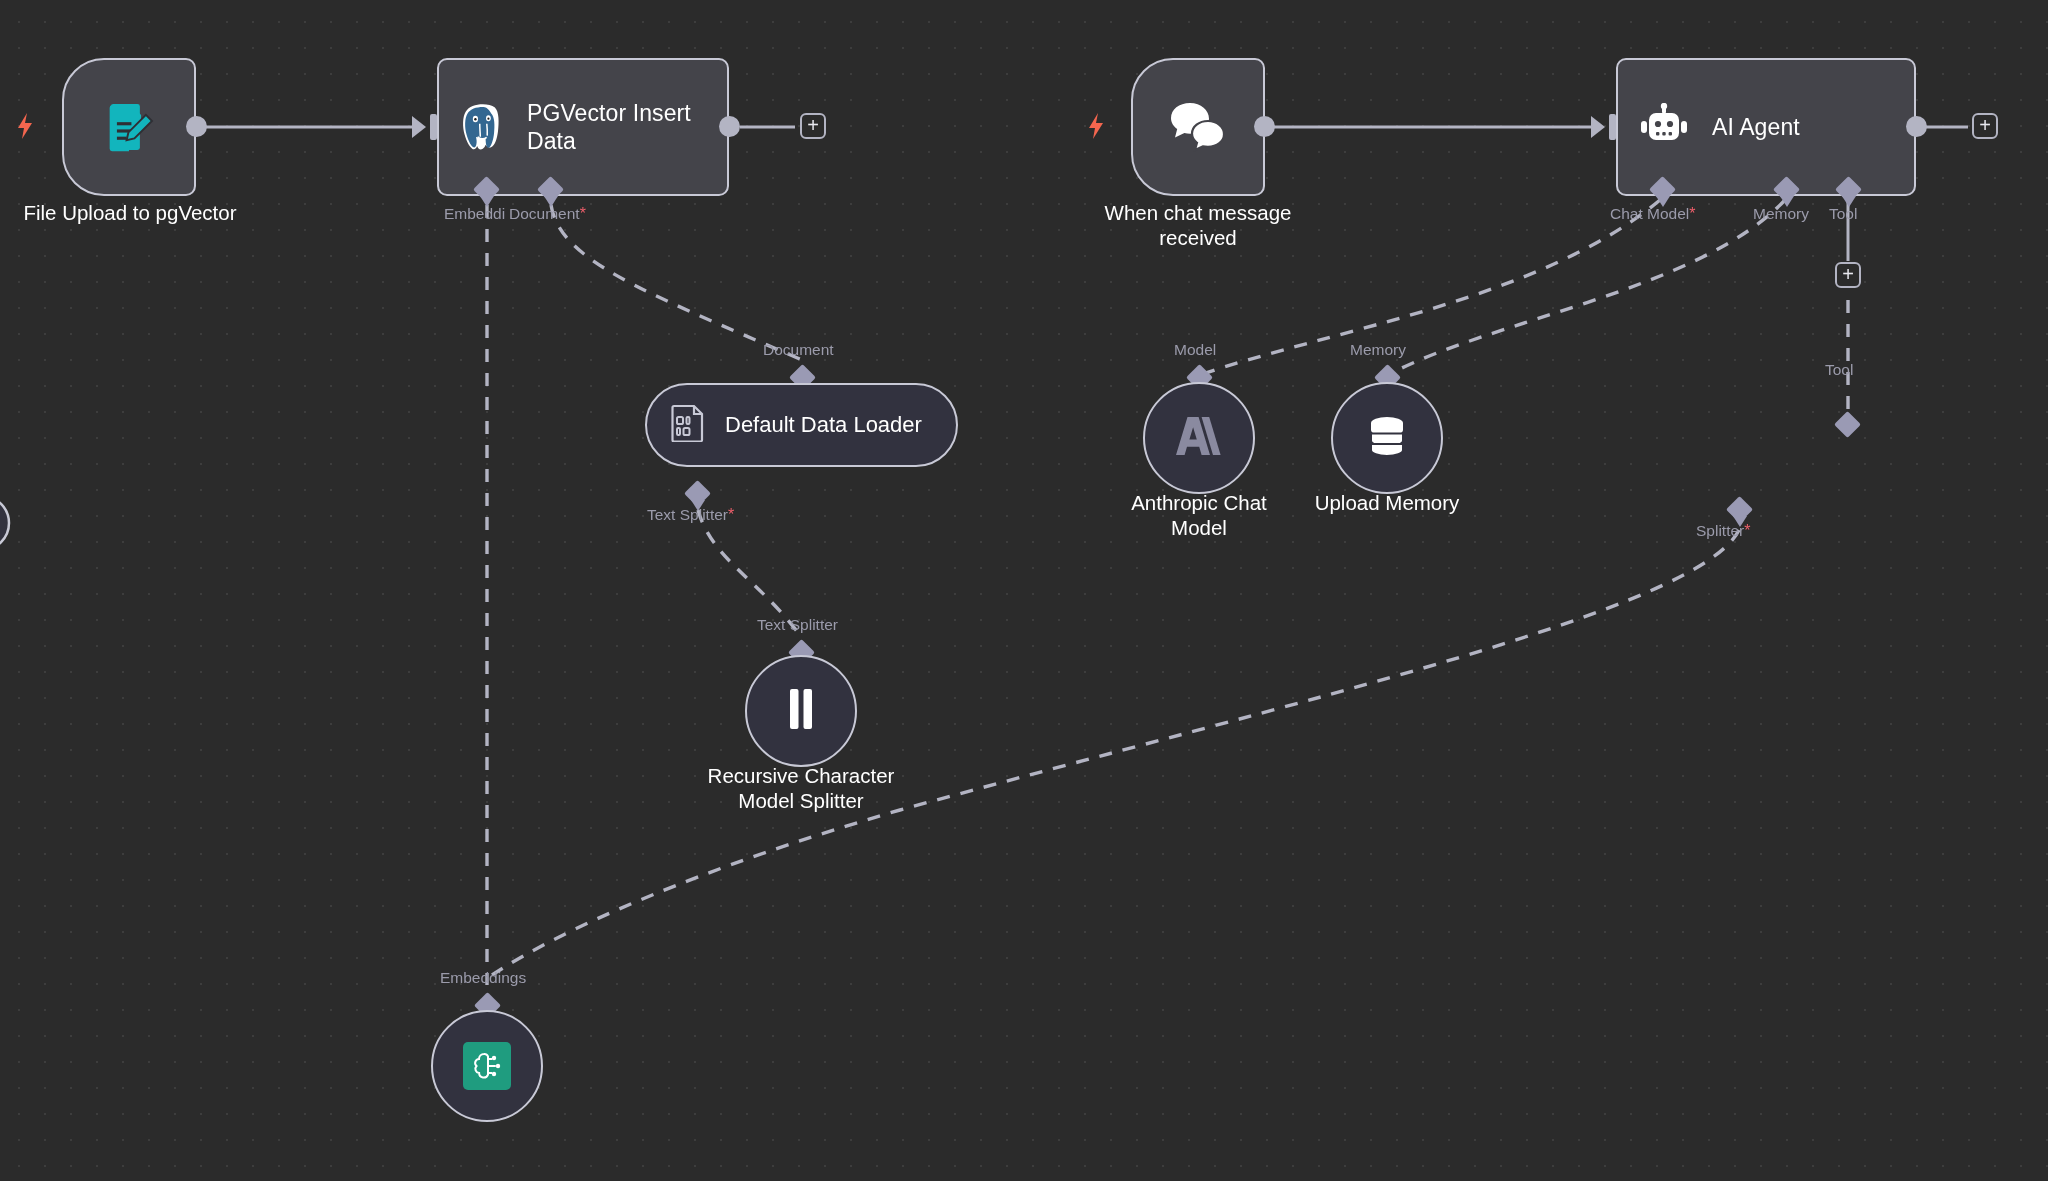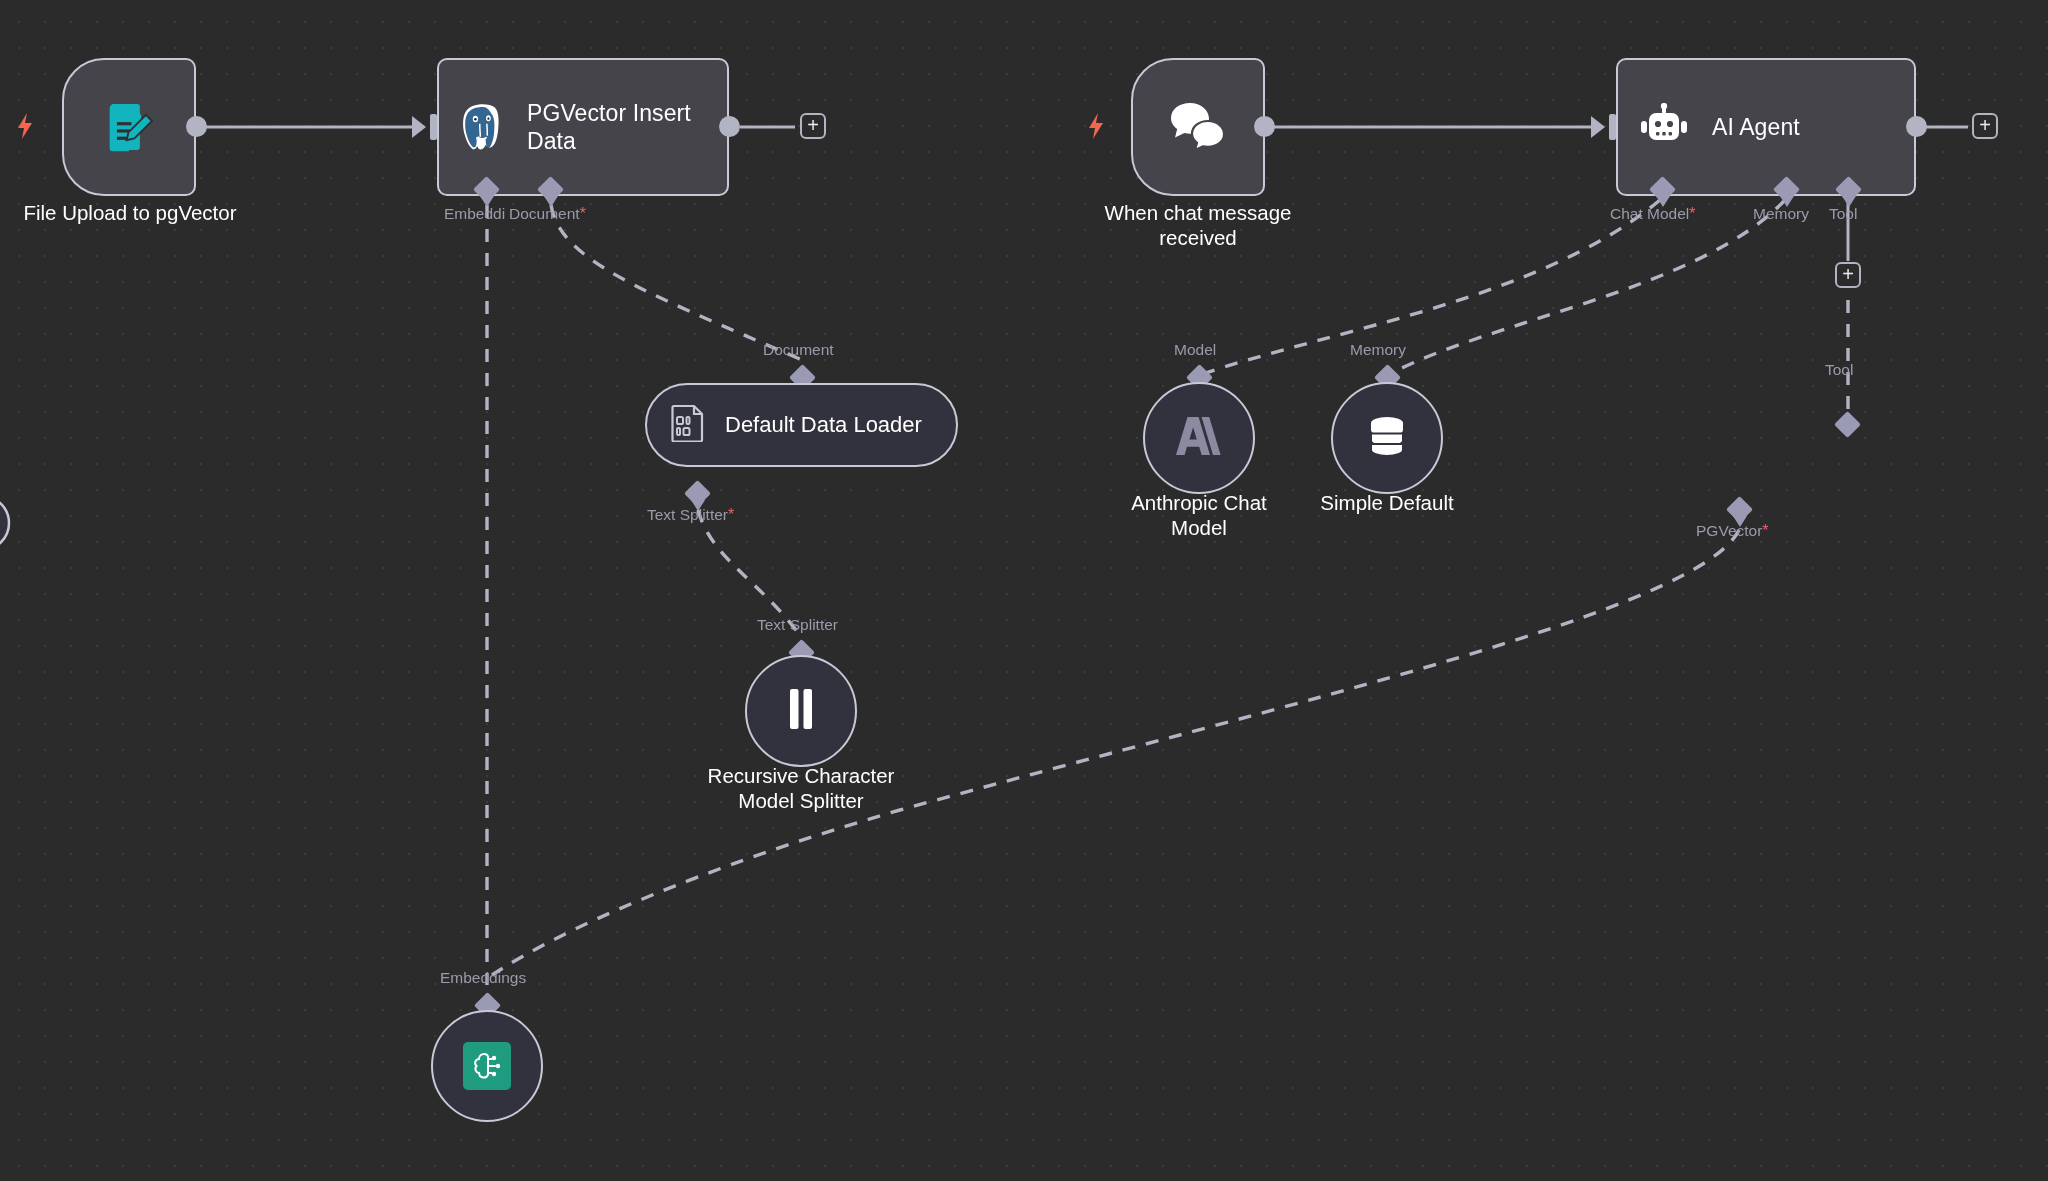--- a/index.html
+++ b/index.html
@@ -370,30 +370,30 @@
   <div class="node-circle" style="left:1331px;top:382px;width:112px;height:112px;">
     <span class="node-icon">
       <svg width="50" height="50" viewBox="0 0 50 50">
         <ellipse cx="25" cy="12" rx="16" ry="6" fill="#ffffff"></ellipse>
         <path d="M9 12 v7 a16 6 0 0 0 32 0 v-7z" fill="#ffffff"></path>
         <path d="M9 22.5 v7 a16 6 0 0 0 32 0 v-7z" fill="#ffffff" stroke="#32323f" stroke-width="2"></path>
         <path d="M9 33 v6 a16 6 0 0 0 32 0 v-6z" fill="#ffffff" stroke="#32323f" stroke-width="2"></path>
       </svg>
     </span>
   </div>
-  <div class="node-caption" style="left:1237px;top:490px;width:300px;">Simple Default</div>
+  <div class="node-caption" style="left:1237px;top:490px;width:300px;">Upload Memory</div>
 
   <div class="port-label" style="left:1825px;top:362px;">
     <span>Tool</span>
   </div>
   <div class="diamond" style="left:1838px;top:415px;"></div>
   <div class="diamond" style="left:1730px;top:500px;"></div>
   <div class="diamond-tail" style="left:1733px;top:516px;"></div>
   <div class="port-label" style="left:1696px;top:523px;">
-    <span>PGVector</span><span class="req">*</span>
+    <span>Splitter</span><span class="req">*</span>
   </div>
 
   <div class="port-label" style="left:757px;top:617px;">
     <span>Text Splitter</span>
   </div>
   <div class="diamond" style="left:792px;top:643px;"></div>
   <div class="node-circle" style="left:745px;top:655px;width:112px;height:112px;">
     <span class="node-icon">
       <svg width="34" height="44" viewBox="0 0 34 44">
         <rect x="6" y="2" width="8.5" height="40" rx="2" fill="#ffffff"></rect>

